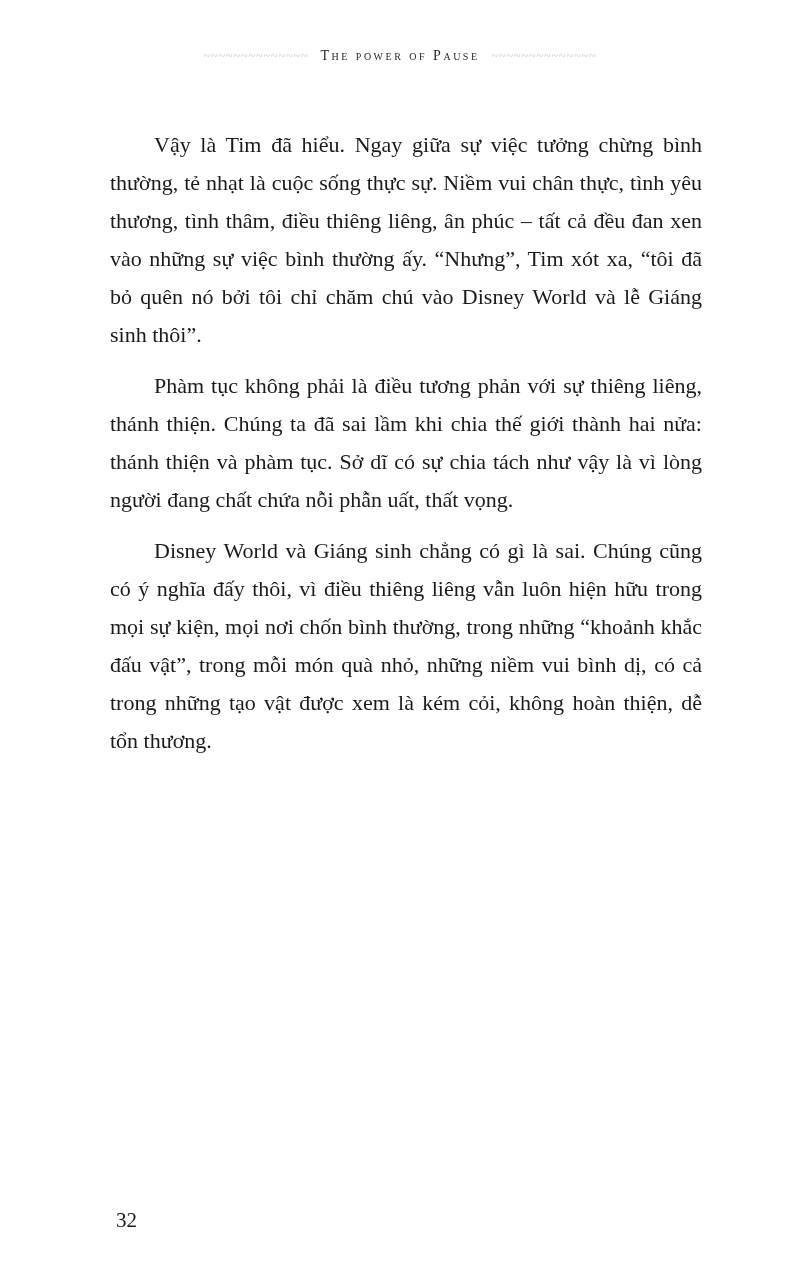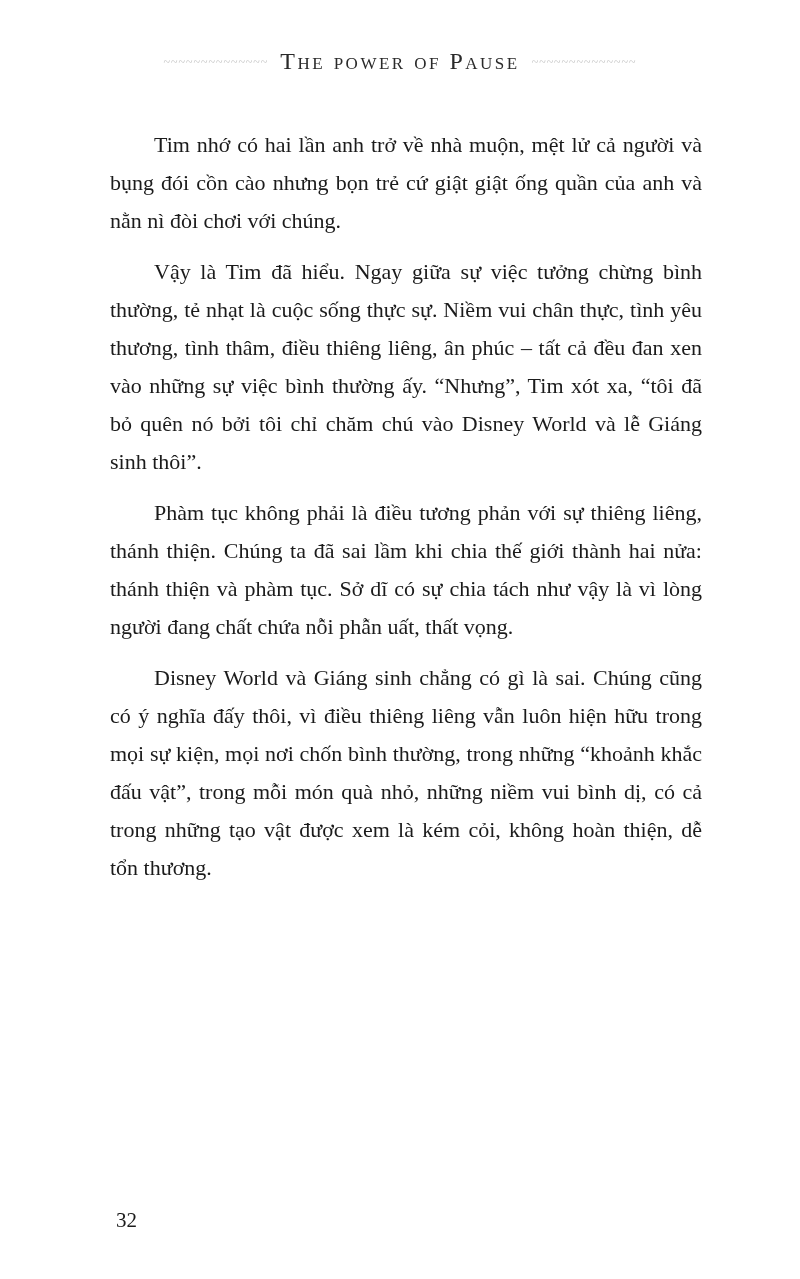--- a/index.html
+++ b/index.html
@@ -32,21 +32,21 @@
   }
   .ornament {
     color: #c3c3c3;
     font-size: 12px;
     letter-spacing: 1px;
     line-height: 1;
     user-select: none;
   }
   .header-title {
     font-variant: small-caps;
-    font-size: 24px;
+    font-size: 14px;
     letter-spacing: 2.5px;
     color: #2a2a2a;
     white-space: nowrap;
   }
   .content {
     position: absolute;
     top: 126px;
     left: 110px;
     width: 592px;
     font-size: 22px;
@@ -74,21 +74,20 @@
 
 <div class="page">
 
   <div class="running-header">
     <span class="ornament">~~~~~~~~~~~~~~</span>
     <span class="header-title">The power of Pause</span>
     <span class="ornament">~~~~~~~~~~~~~~</span>
   </div>
 
   <div class="content">
-      <p><span>Tim nhớ có hai lần anh trở về nhà muộn, mệt lử cả người và bụng đói cồn cào nhưng bọn trẻ cứ giật giật ống quần của anh và nằn nì đòi chơi với chúng.</span></p>
       <p><span>Vậy là Tim đã hiểu. Ngay giữa sự việc tưởng chừng bình thường, tẻ nhạt là cuộc sống thực sự. Niềm vui chân thực, tình yêu thương, tình thâm, điều thiêng liêng, ân phúc – tất cả đều đan xen vào những sự việc bình thường ấy. </span><span class="it">“Nhưng”</span><span>, Tim xót xa, </span><span class="it">“tôi đã bỏ quên nó bởi tôi chỉ chăm chú vào Disney World và lễ Giáng sinh thôi”</span><span>.</span></p>
       <p><span class="it">Phàm tục</span><span> không phải là điều tương phản với </span><span class="it">sự thiêng liêng, thánh thiện</span><span>. Chúng ta đã sai lầm khi chia thế giới thành hai nửa: </span><span class="it">thánh thiện</span><span> và </span><span class="it">phàm tục</span><span>. Sở dĩ có sự chia tách như vậy là vì lòng người đang chất chứa nỗi phẫn uất, thất vọng.</span></p>
       <p><span>Disney World và Giáng sinh chẳng có gì là sai. Chúng cũng có ý nghĩa đấy thôi, vì điều thiêng liêng vẫn luôn hiện hữu trong mọi sự kiện, mọi nơi chốn bình thường, trong những “khoảnh khắc đấu vật”, trong mỗi món quà nhỏ, những niềm vui bình dị, có cả trong những tạo vật được xem là kém cỏi, không hoàn thiện, dễ tổn thương.</span></p>
     </div>
 
   <div class="page-number">32</div>
 
 </div>
 
 </body></html>

